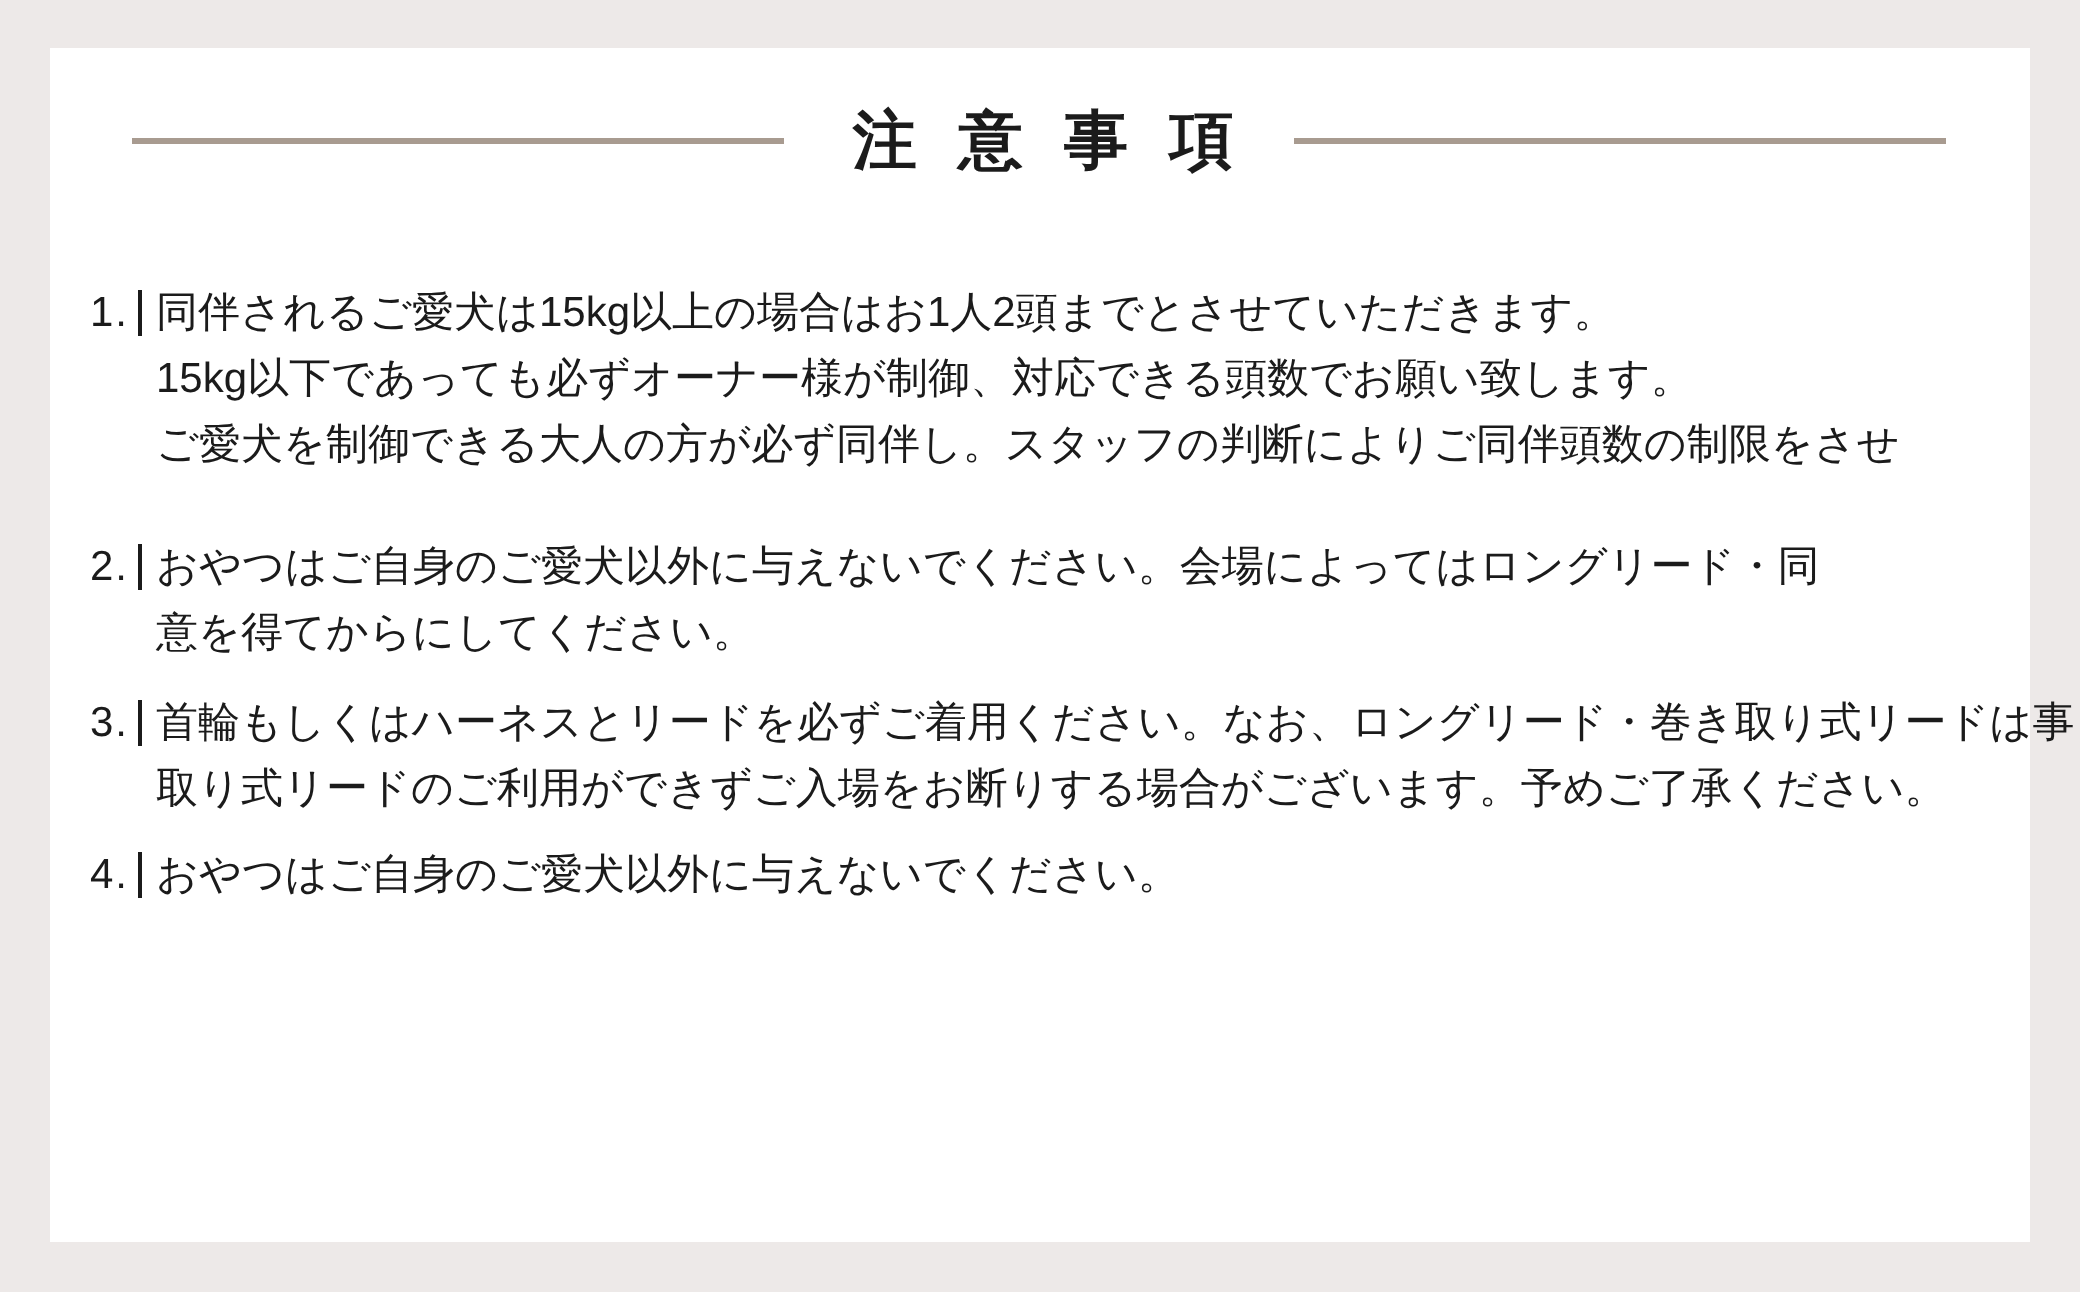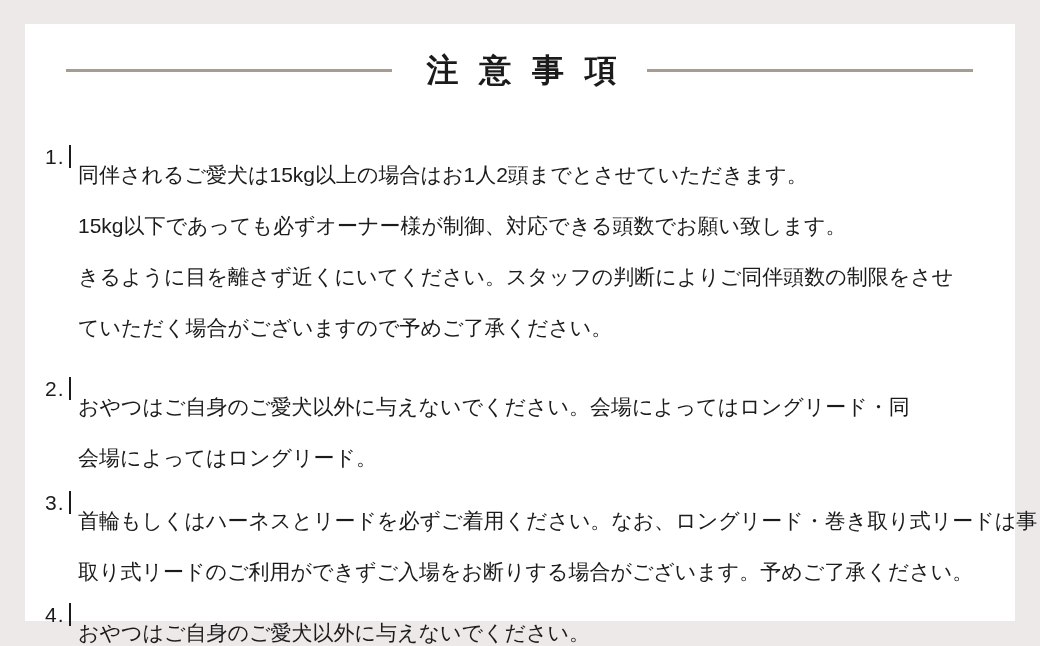--- a/index.html
+++ b/index.html
@@ -44,49 +44,48 @@
   .item:nth-child(4){margin-top:10px;}
   .num{
     flex:0 0 auto;width:24px;
     line-height:33px;letter-spacing:1px;
   }
   .bar{
     flex:0 0 auto;width:2px;height:23px;
     margin-top:5px;background:var(--ink);
   }
   .lines{flex:1 1 auto;margin-left:7px;min-width:0;}
-  .line{line-height:33px;white-space:nowrap;margin-top:18px;}
+  .line{line-height:33px;white-space:nowrap;}
 </style>
 </head>
 <body>
 
 <div class="page">
   <div class="card">
     <div class="title-row">
       <div class="title-line"></div>
       <h1 class="title">注意事項</h1>
       <div class="title-line"></div>
     </div>
     <div class="list">
         <div class="item">
           <span class="num">1.</span>
           <span class="bar"></span>
           <div class="lines">
             <div class="line">同伴されるご愛犬は15kg以上の場合はお1人2頭までとさせていただきます。</div>
             <div class="line">15kg以下であっても必ずオーナー様が制御、対応できる頭数でお願い致します。</div>
-            <div class="line">きるように目を離さず近くにいてください。スタッフの判断によりご同伴頭数の制限をさせ</div>
-            <div class="line">ていただく場合がございますので予めご了承ください。</div>
+            <div class="line">ご愛犬を制御できる大人の方が必ず同伴し。スタッフの判断によりご同伴頭数の制限をさせ</div>
           </div>
         </div>
         <div class="item">
           <span class="num">2.</span>
           <span class="bar"></span>
           <div class="lines">
             <div class="line">おやつはご自身のご愛犬以外に与えないでください。会場によってはロングリード・同</div>
-            <div class="line">会場によってはロングリード。</div>
+            <div class="line">意を得てからにしてください。</div>
           </div>
         </div>
         <div class="item">
           <span class="num">3.</span>
           <span class="bar"></span>
           <div class="lines">
             <div class="line">首輪もしくはハーネスとリードを必ずご着用ください。なお、ロングリード・巻き取り式リードは事</div>
             <div class="line">取り式リードのご利用ができずご入場をお断りする場合がございます。予めご了承ください。</div>
           </div>
         </div>

